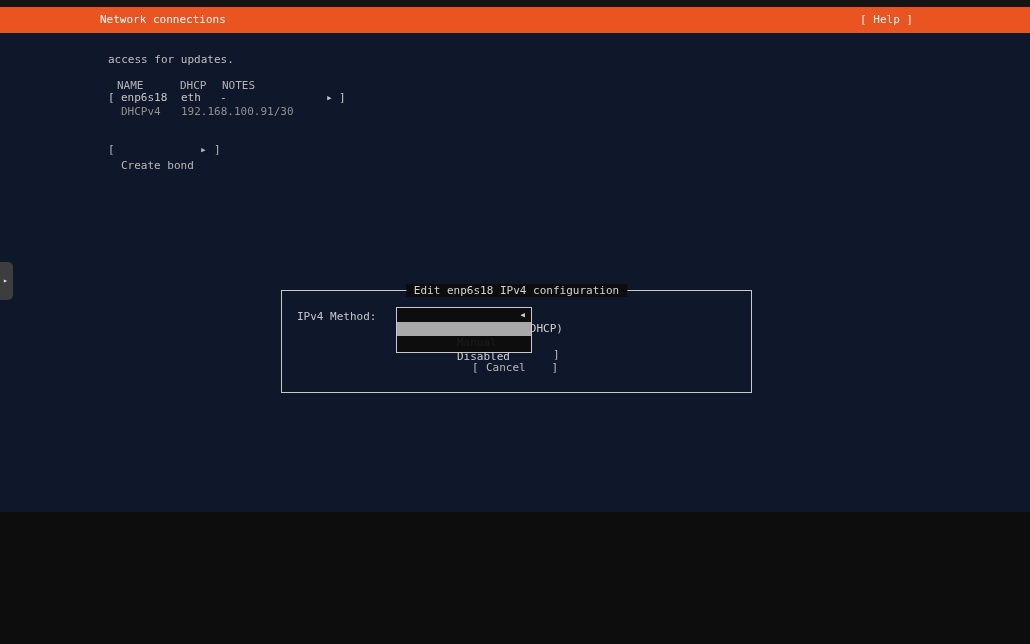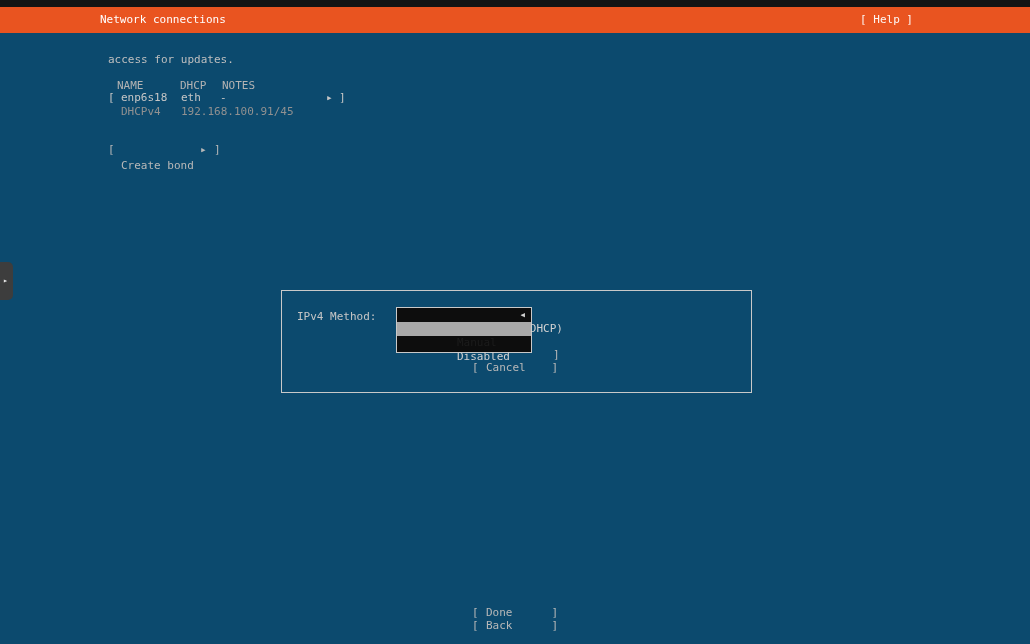--- a/index.html
+++ b/index.html
@@ -1,18 +1,18 @@
 <!DOCTYPE html>
 <html><head>
 <meta charset="utf-8">
 <style>
   html,body{margin:0;padding:0;background:#0d0d0d;}
   #screen{
-    position:relative;width:1030px;height:644px;overflow:hidden;
-    background:#0c4a6e;
+    position:relative;width:1030px;height:512px;overflow:hidden;
+    background:#0f172a;
     font-family:"DejaVu Sans Mono","Liberation Mono",monospace;
     font-size:11px;line-height:13px;color:#bfbfbf;
   }
   .abs{position:absolute;white-space:pre;}
   .dim{color:#919191;}
   .hdr{color:#b3b3b3;}
   .rowtxt{color:#c6c6c6;}
   .btncol{color:#b8b8b8;}
 
   .topstrip{position:absolute;left:0;top:0;width:1030px;height:7px;background:#141414;}
@@ -76,34 +76,35 @@
   <div class="dev-row rowtxt">
     <span style="left:0;">[</span>
     <span style="left:13px;text-align:right;">enp6s18</span>
     <span style="left:73px;">eth</span>
     <span style="left:112px;">-</span>
     <span style="left:218px;">▸</span>
     <span style="left:231px;">]</span>
   </div>
 
   <div class="abs dim" style="left:121px;top:105px;">DHCPv4</div>
-  <div class="abs dim" style="left:181px;top:105px;">192.168.100.91/45</div>
+  <div class="abs dim" style="left:181px;top:105px;">192.168.100.91/30</div>
 
   <div class="bond-btn btncol">
     <span style="left:0;">[</span>
     <span style="left:13px;margin-top:16px;">Create bond</span>
     <span style="left:92px;">▸</span>
     <span style="left:106px;">]</span>
   </div>
 
   <div class="drawer-tab">
     <span class="arr">▸</span>
   </div>
 
   <div class="dialog">
+    <div class="dialog-title">Edit enp6s18 IPv4 configuration</div>
 
     <div class="abs rowtxt" style="left:15px;top:19px;">IPv4 Method:</div>
 
     <div class="dropdown">
       <div class="option">
         <span>Automatic (DHCP)</span>
         <span class="opt-arrow">◂</span>
       </div>
       <div class="option highlight">
         <span>Manual</span>

